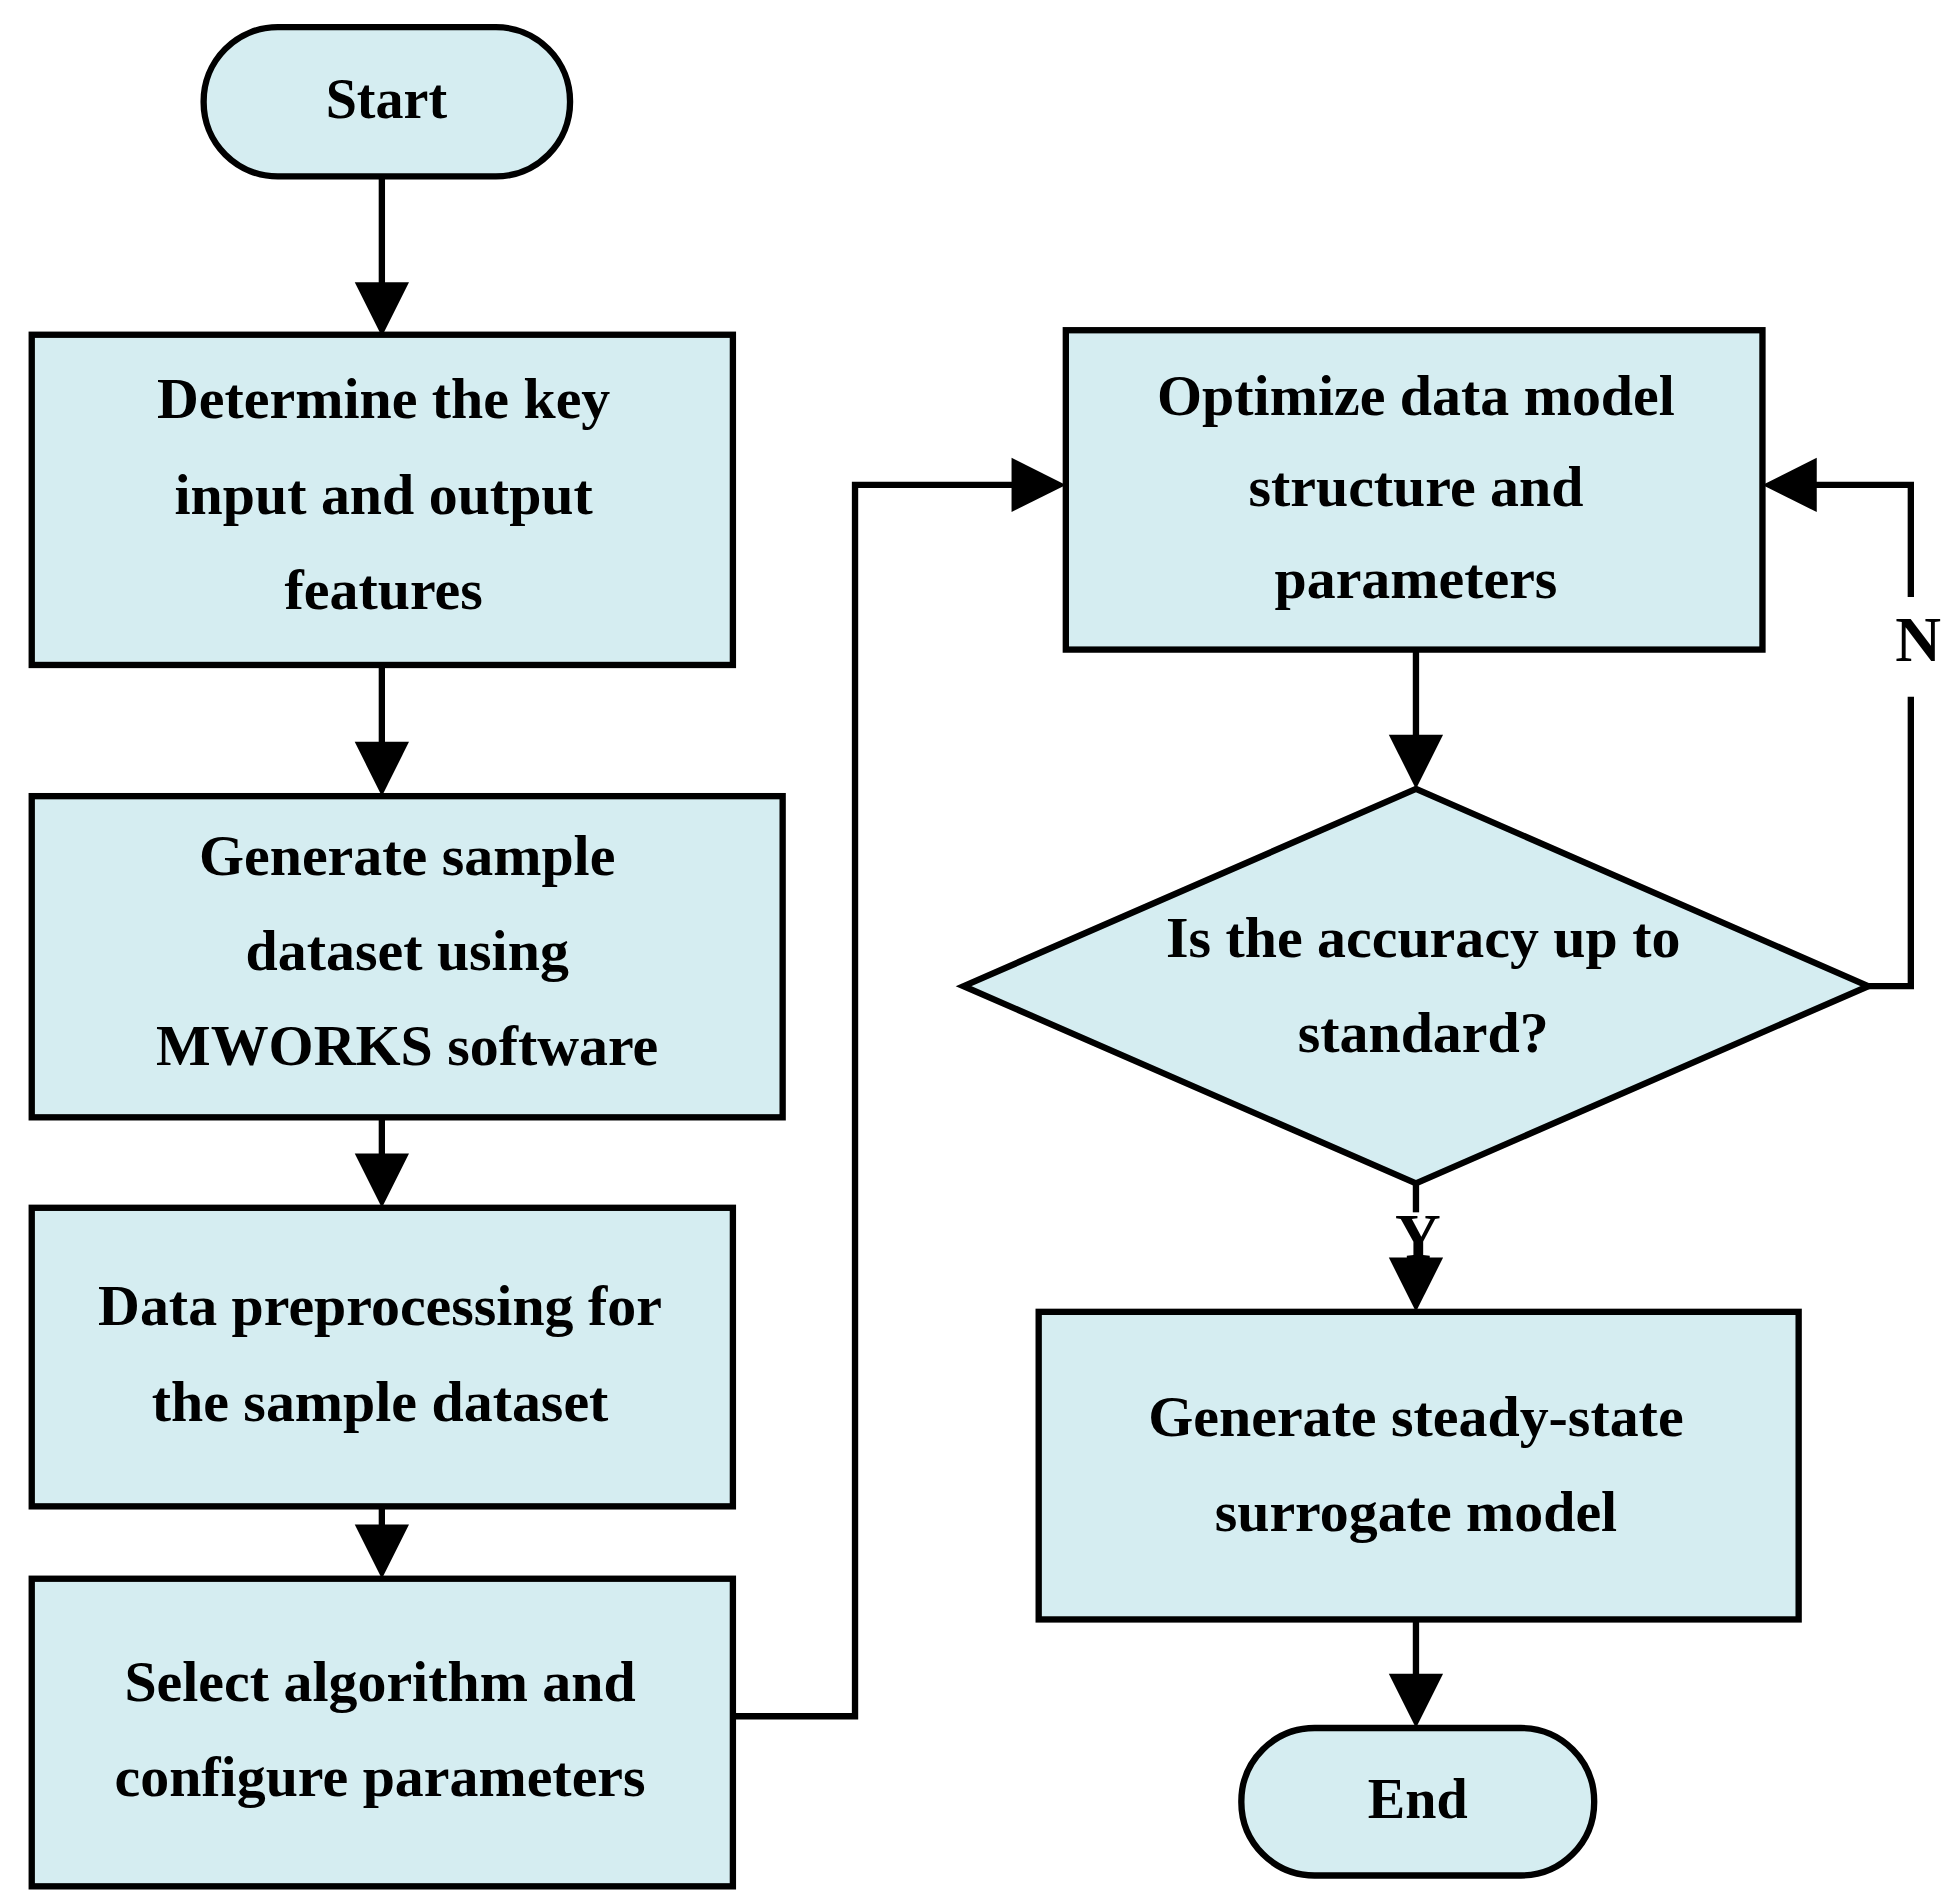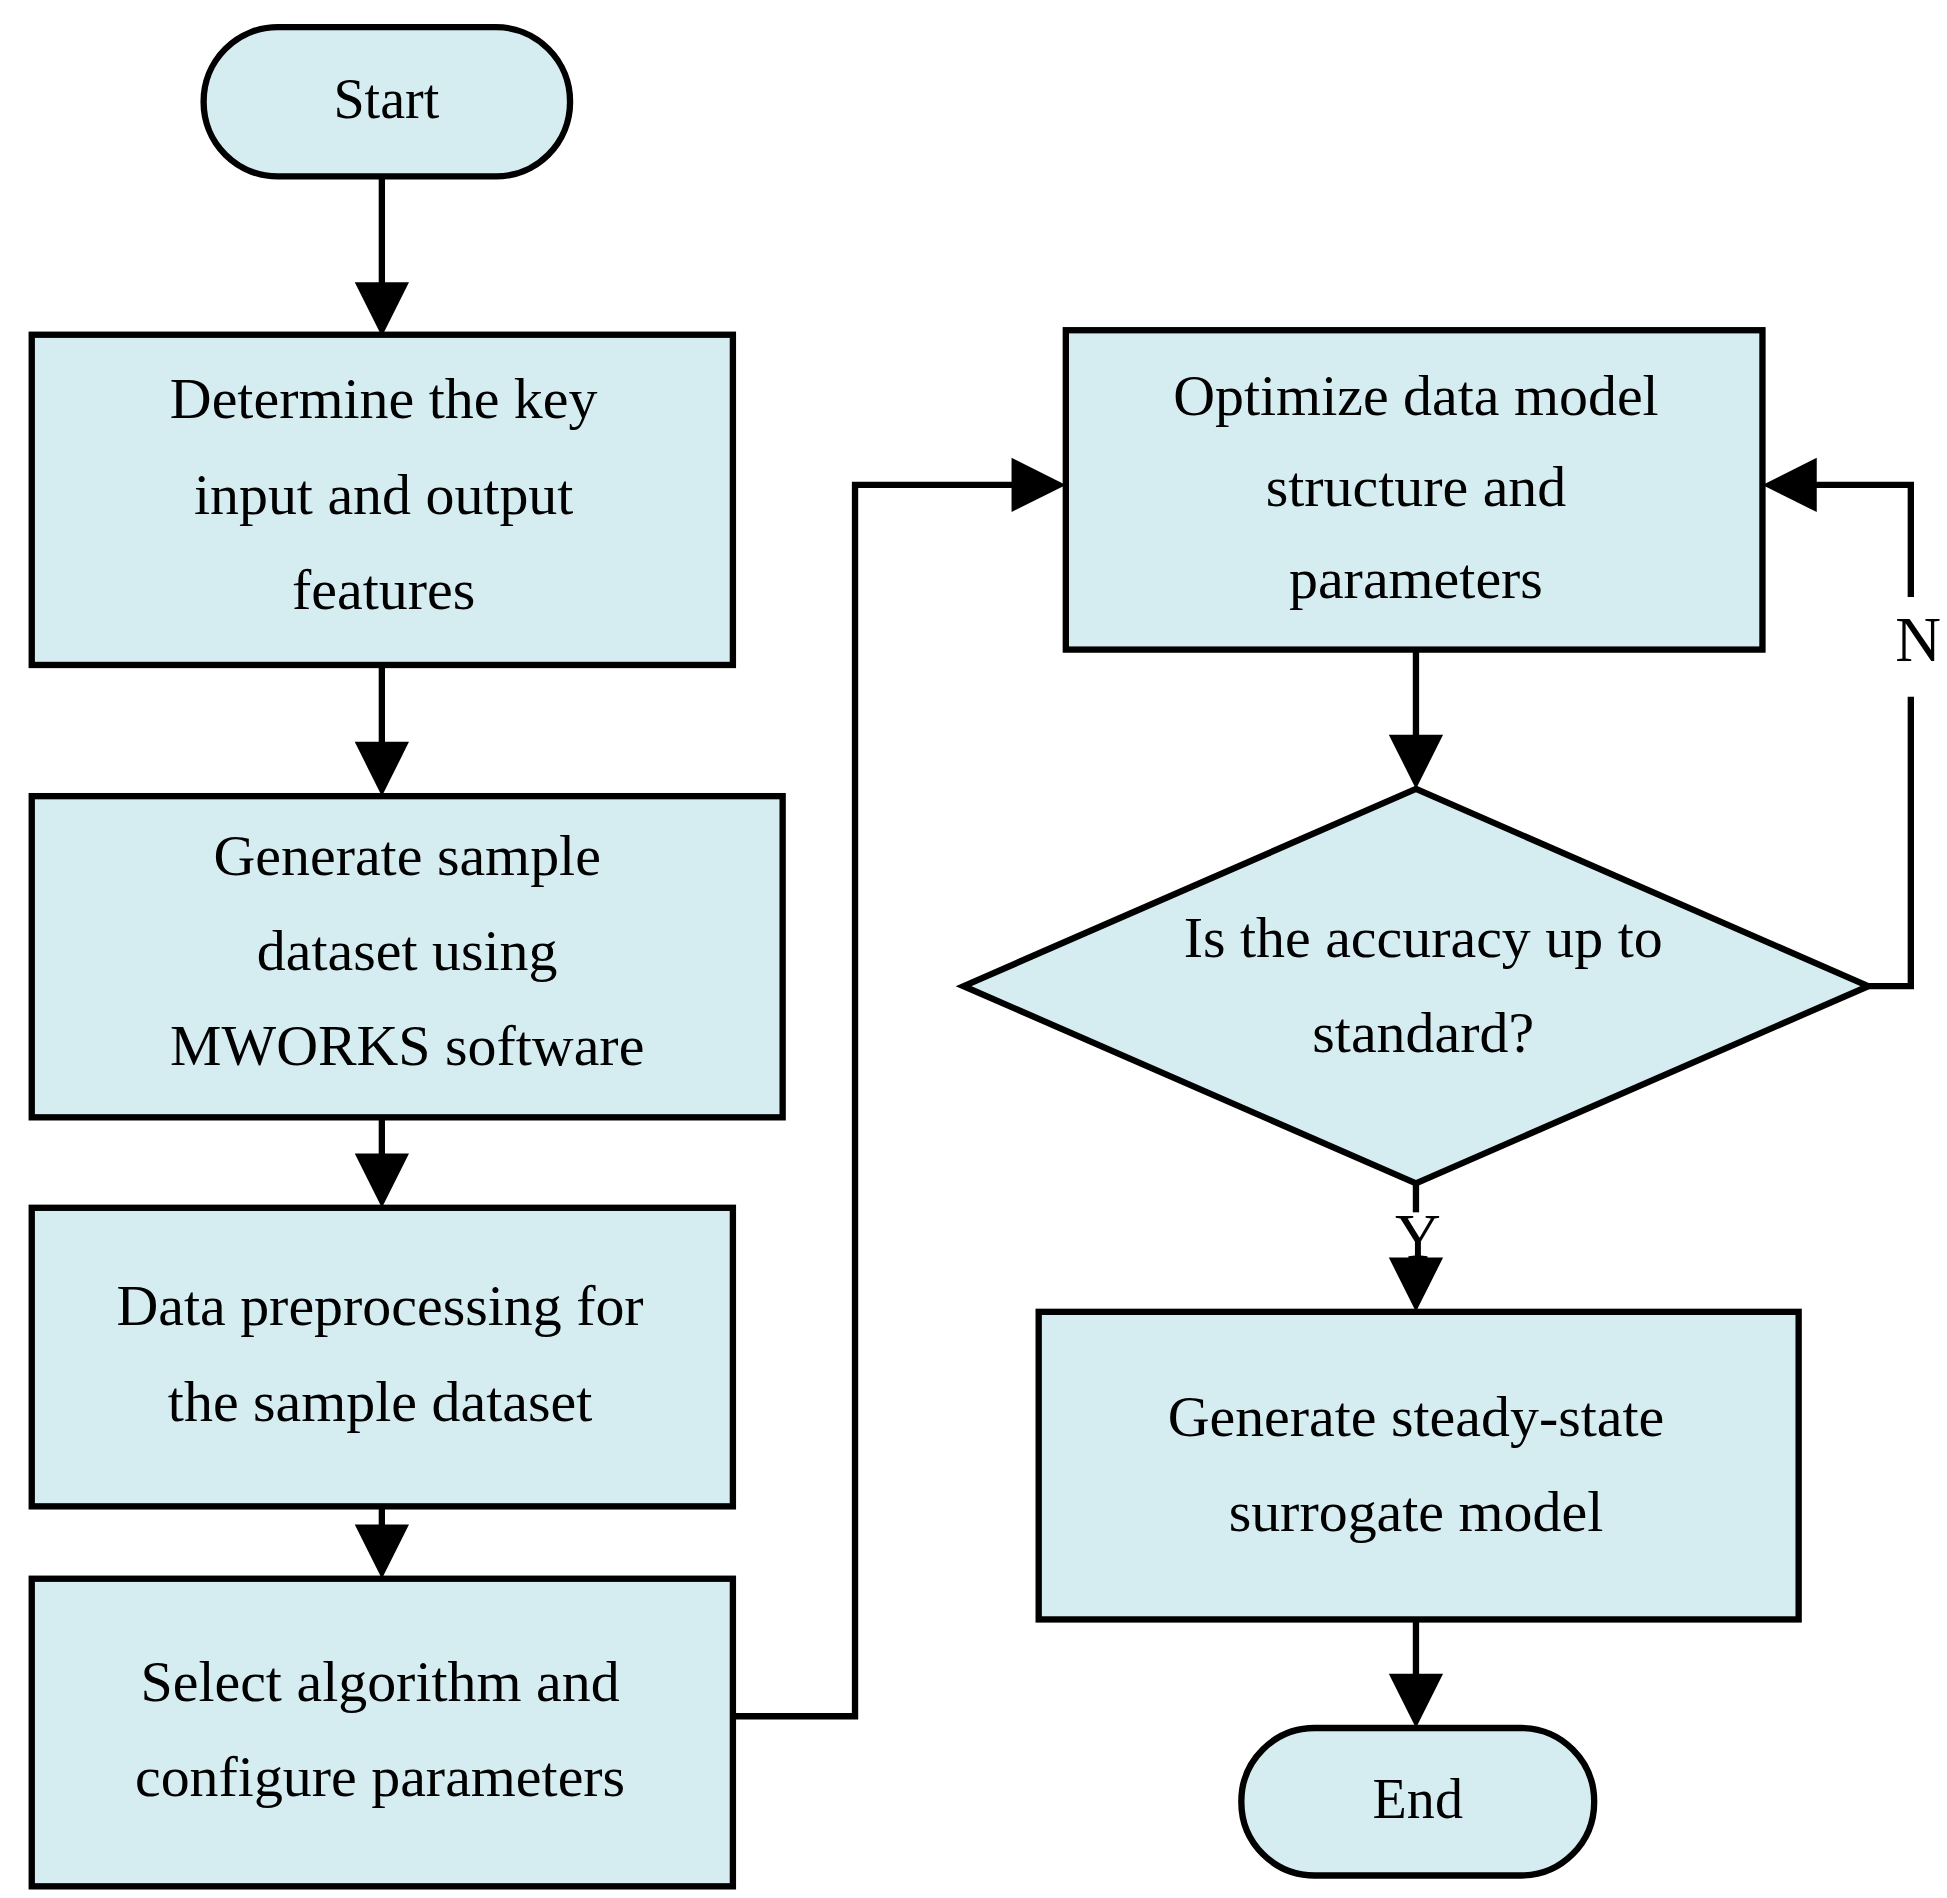--- a/index.html
+++ b/index.html
@@ -1,19 +1,19 @@
 <!DOCTYPE html>
 <html style="font-size:14.5px"><head>
 <meta charset="utf-8">
 <title>Flowchart</title>
 <style>
   html,body{margin:0;padding:0;background:#ffffff;}
   body{width:1948px;height:1899px;overflow:hidden;
        font-family:"Liberation Serif","DejaVu Serif",serif;}
-  #stage{position:relative;width:1948px;height:1899px;background:#fff;}
+  #stage{position:relative;width:1948px;height:1899px;background:#fff;font-weight:bold;}
   svg#flow{position:absolute;left:0;top:0;width:1948px;height:1899px;display:block;}
   .node-shape{stroke:#000000;stroke-width:7;}
   .connector{stroke:#000000;stroke-width:7;fill:none;stroke-linecap:butt;stroke-linejoin:miter;}
   .arrowhead{fill:#000000;stroke:none;}
   .node-label{font-family:"Liberation Serif","DejaVu Serif",serif;
               fill:#000000;text-anchor:middle;dominant-baseline:middle;}
   .lbl-term{font-size:62px;}
   .lbl-proc{font-size:64px;}
   .lbl-dec{font-size:64px;}
   .edge-label{font-family:"Liberation Serif","DejaVu Serif",serif;

